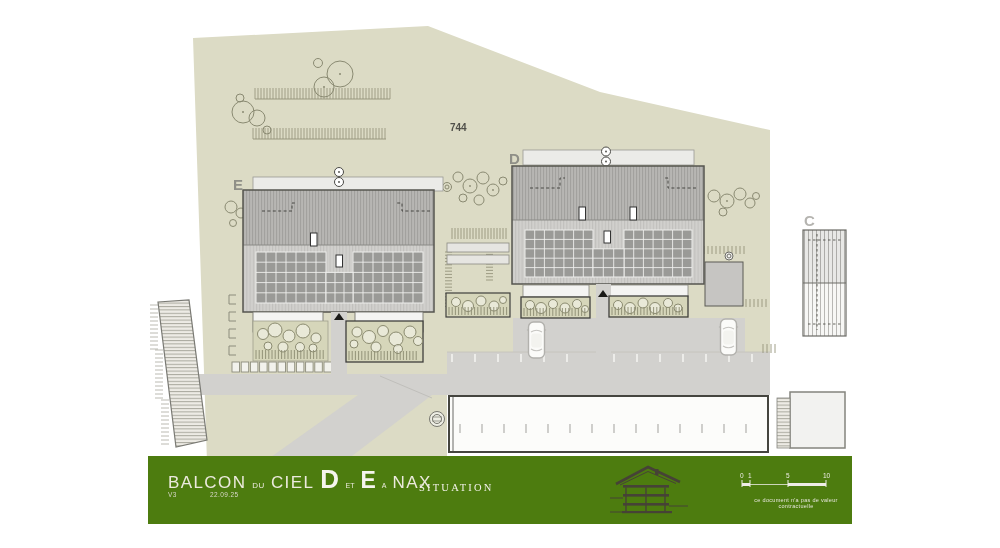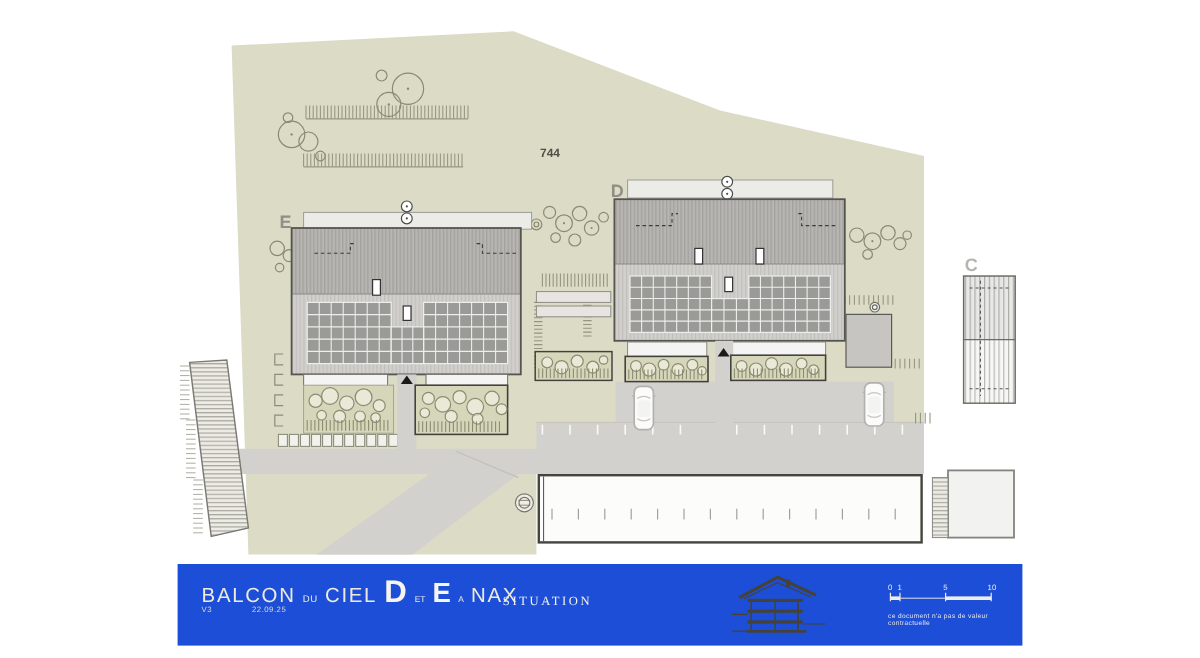--- a/index.html
+++ b/index.html
@@ -1,21 +1,21 @@
 <!DOCTYPE html>
 <html><head>
 <meta charset="utf-8">
 <style>
   html,body{margin:0;padding:0;background:#fff;}
   #stage{position:relative;width:1000px;height:548px;background:#ffffff;overflow:hidden;
          font-family:"Liberation Sans",sans-serif;}
   #plan-svg{position:absolute;left:0;top:0;}
   .lbl{font-family:"Liberation Sans",sans-serif;font-weight:bold;}
   
-  #titlebar{position:absolute;left:148px;top:470px;width:704px;height:68px;background:#1d4ed8;}
+  #titlebar{position:absolute;left:148px;top:456px;width:704px;height:68px;background:#4d7c0f;text-align:center;}
   #project{position:absolute;left:20px;top:8px;display:flex;align-items:baseline;gap:6px;
            color:#eceade;white-space:nowrap;}
   .t-lg{font-size:17px;letter-spacing:1.4px;font-weight:500;}
   .t-sm{font-size:8px;letter-spacing:.5px;}
   .t-xl{font-size:26px;font-weight:bold;color:#f5f4ed;letter-spacing:.5px;}
   .t-xl2{font-size:23px;font-weight:bold;color:#f5f4ed;}
   .t-xs{font-size:7px;}
   .tiny{position:absolute;font-size:6.5px;color:#d9d7ca;letter-spacing:.4px;}
   #sheetname{position:absolute;left:271px;top:26px;font-size:10.5px;letter-spacing:2.2px;
              color:#f3f2eb;font-family:Liberation Serif, serif;}

